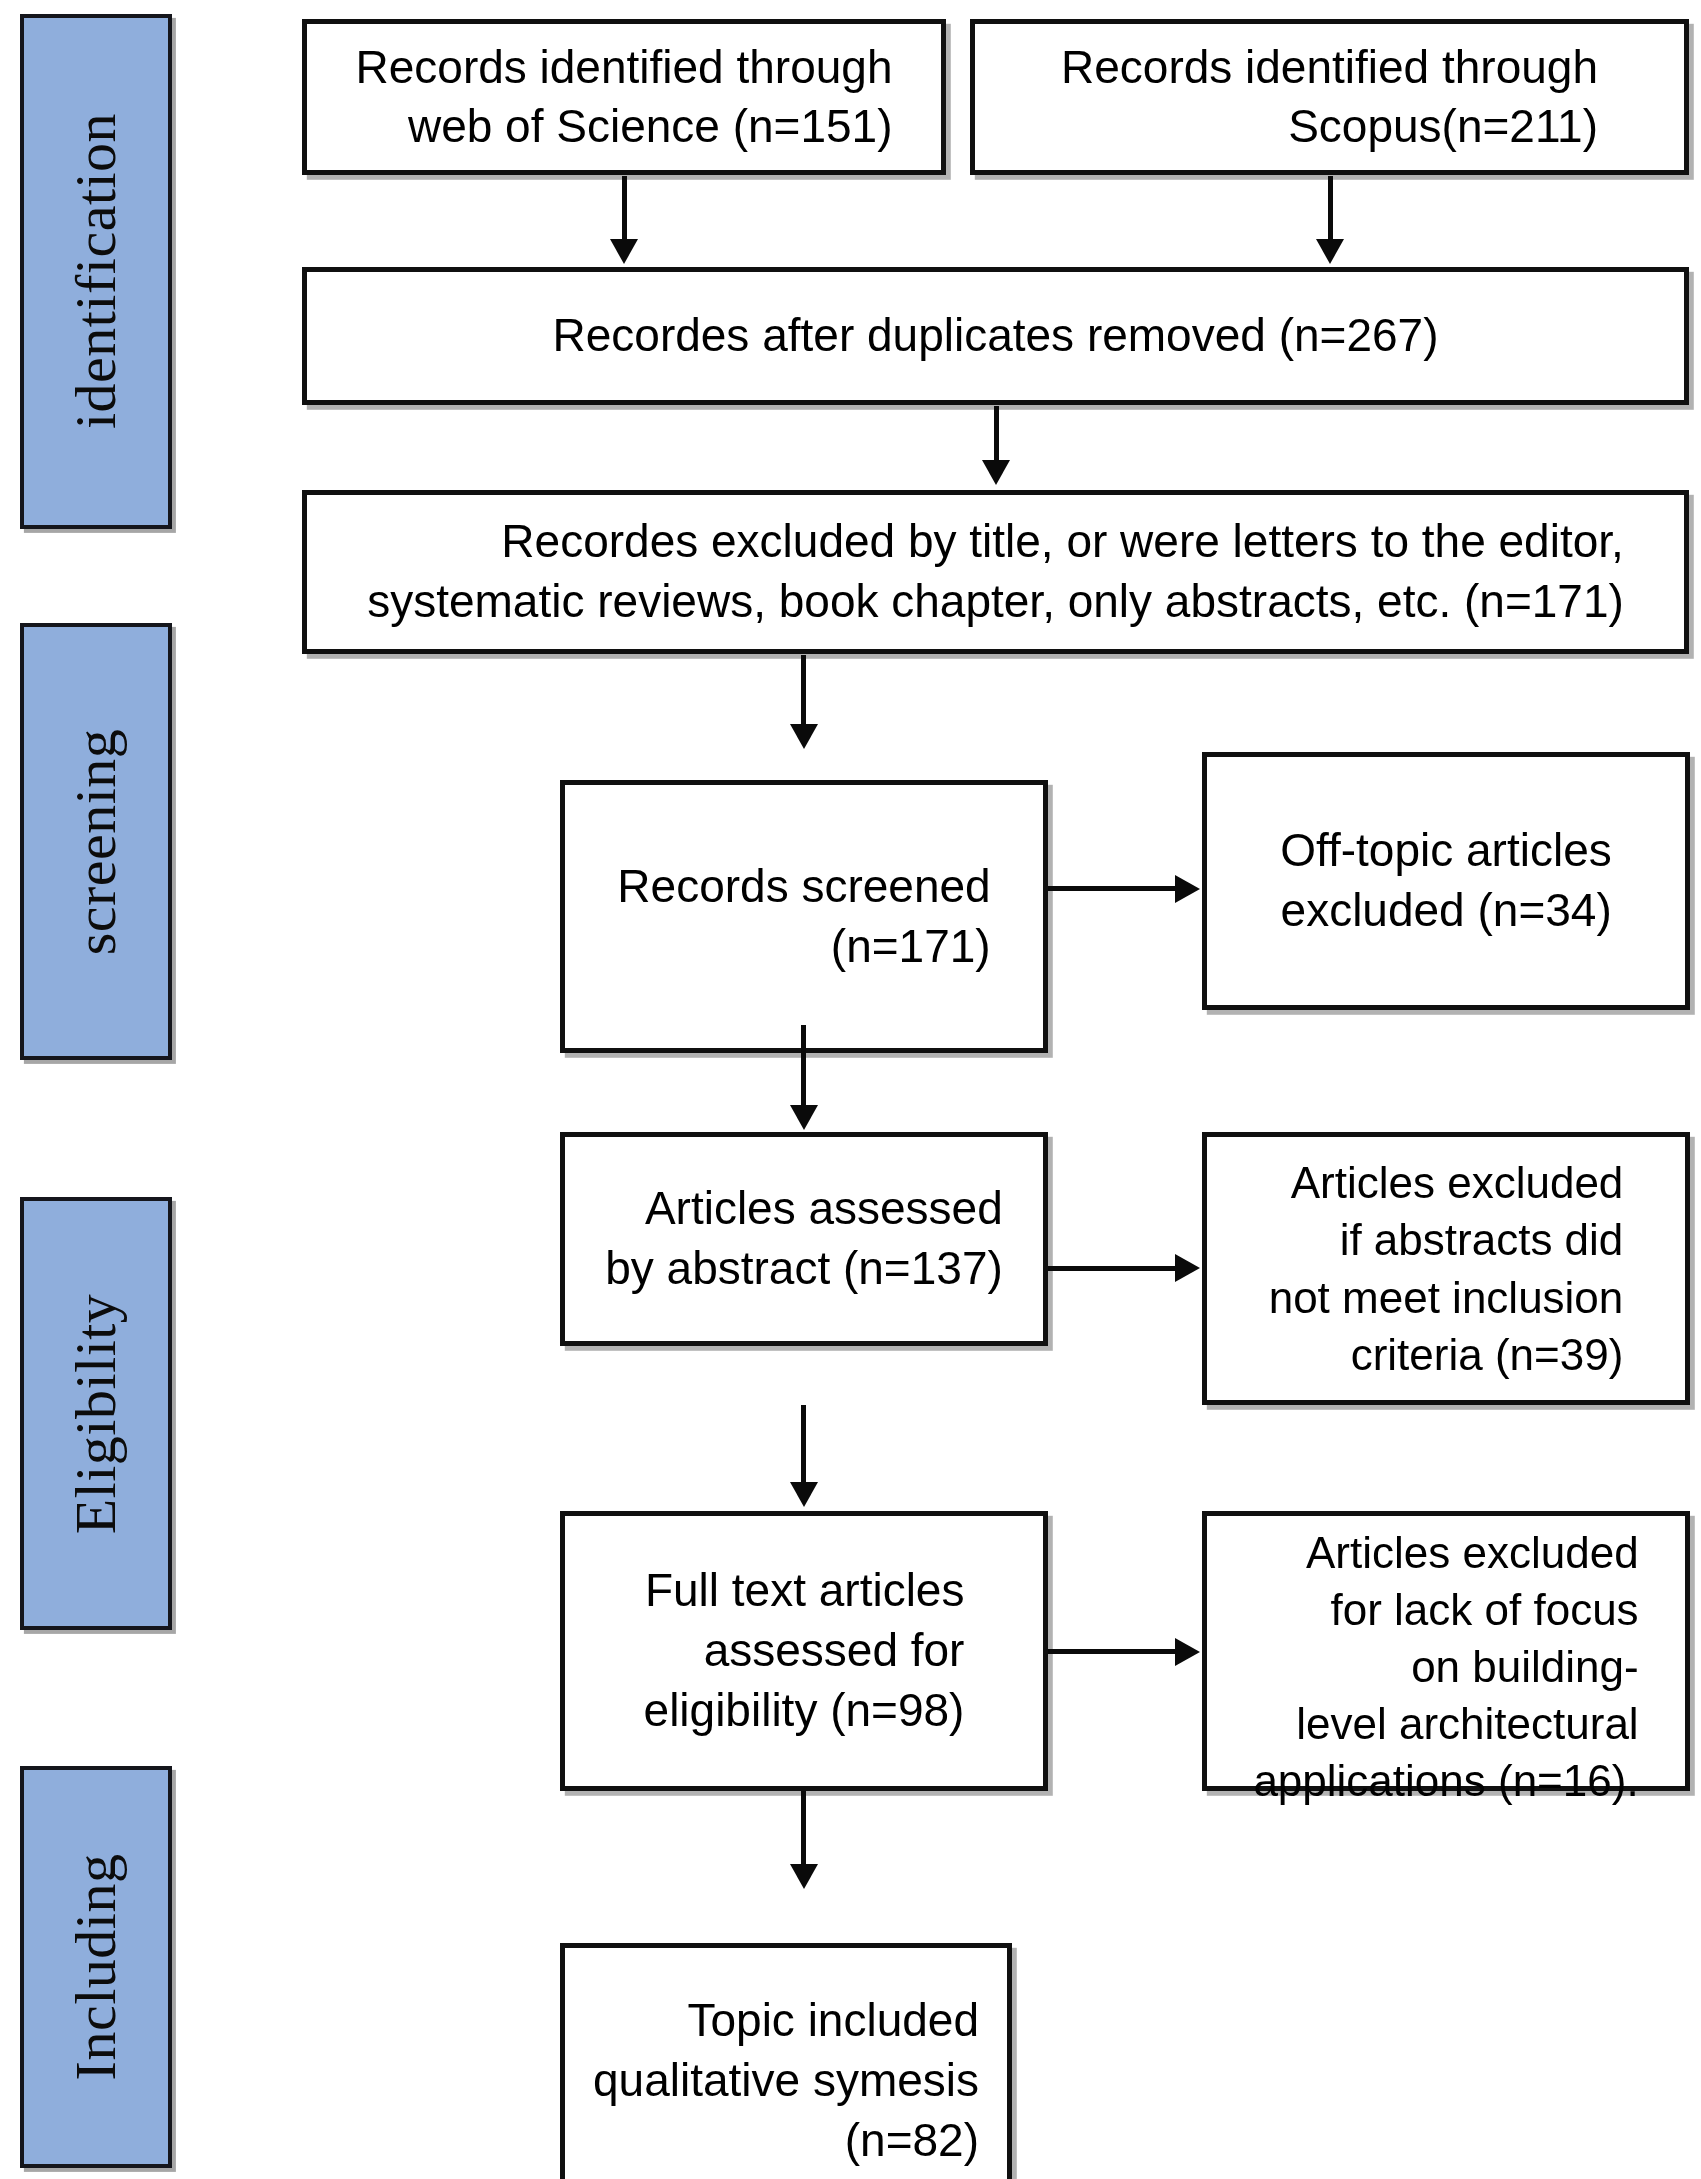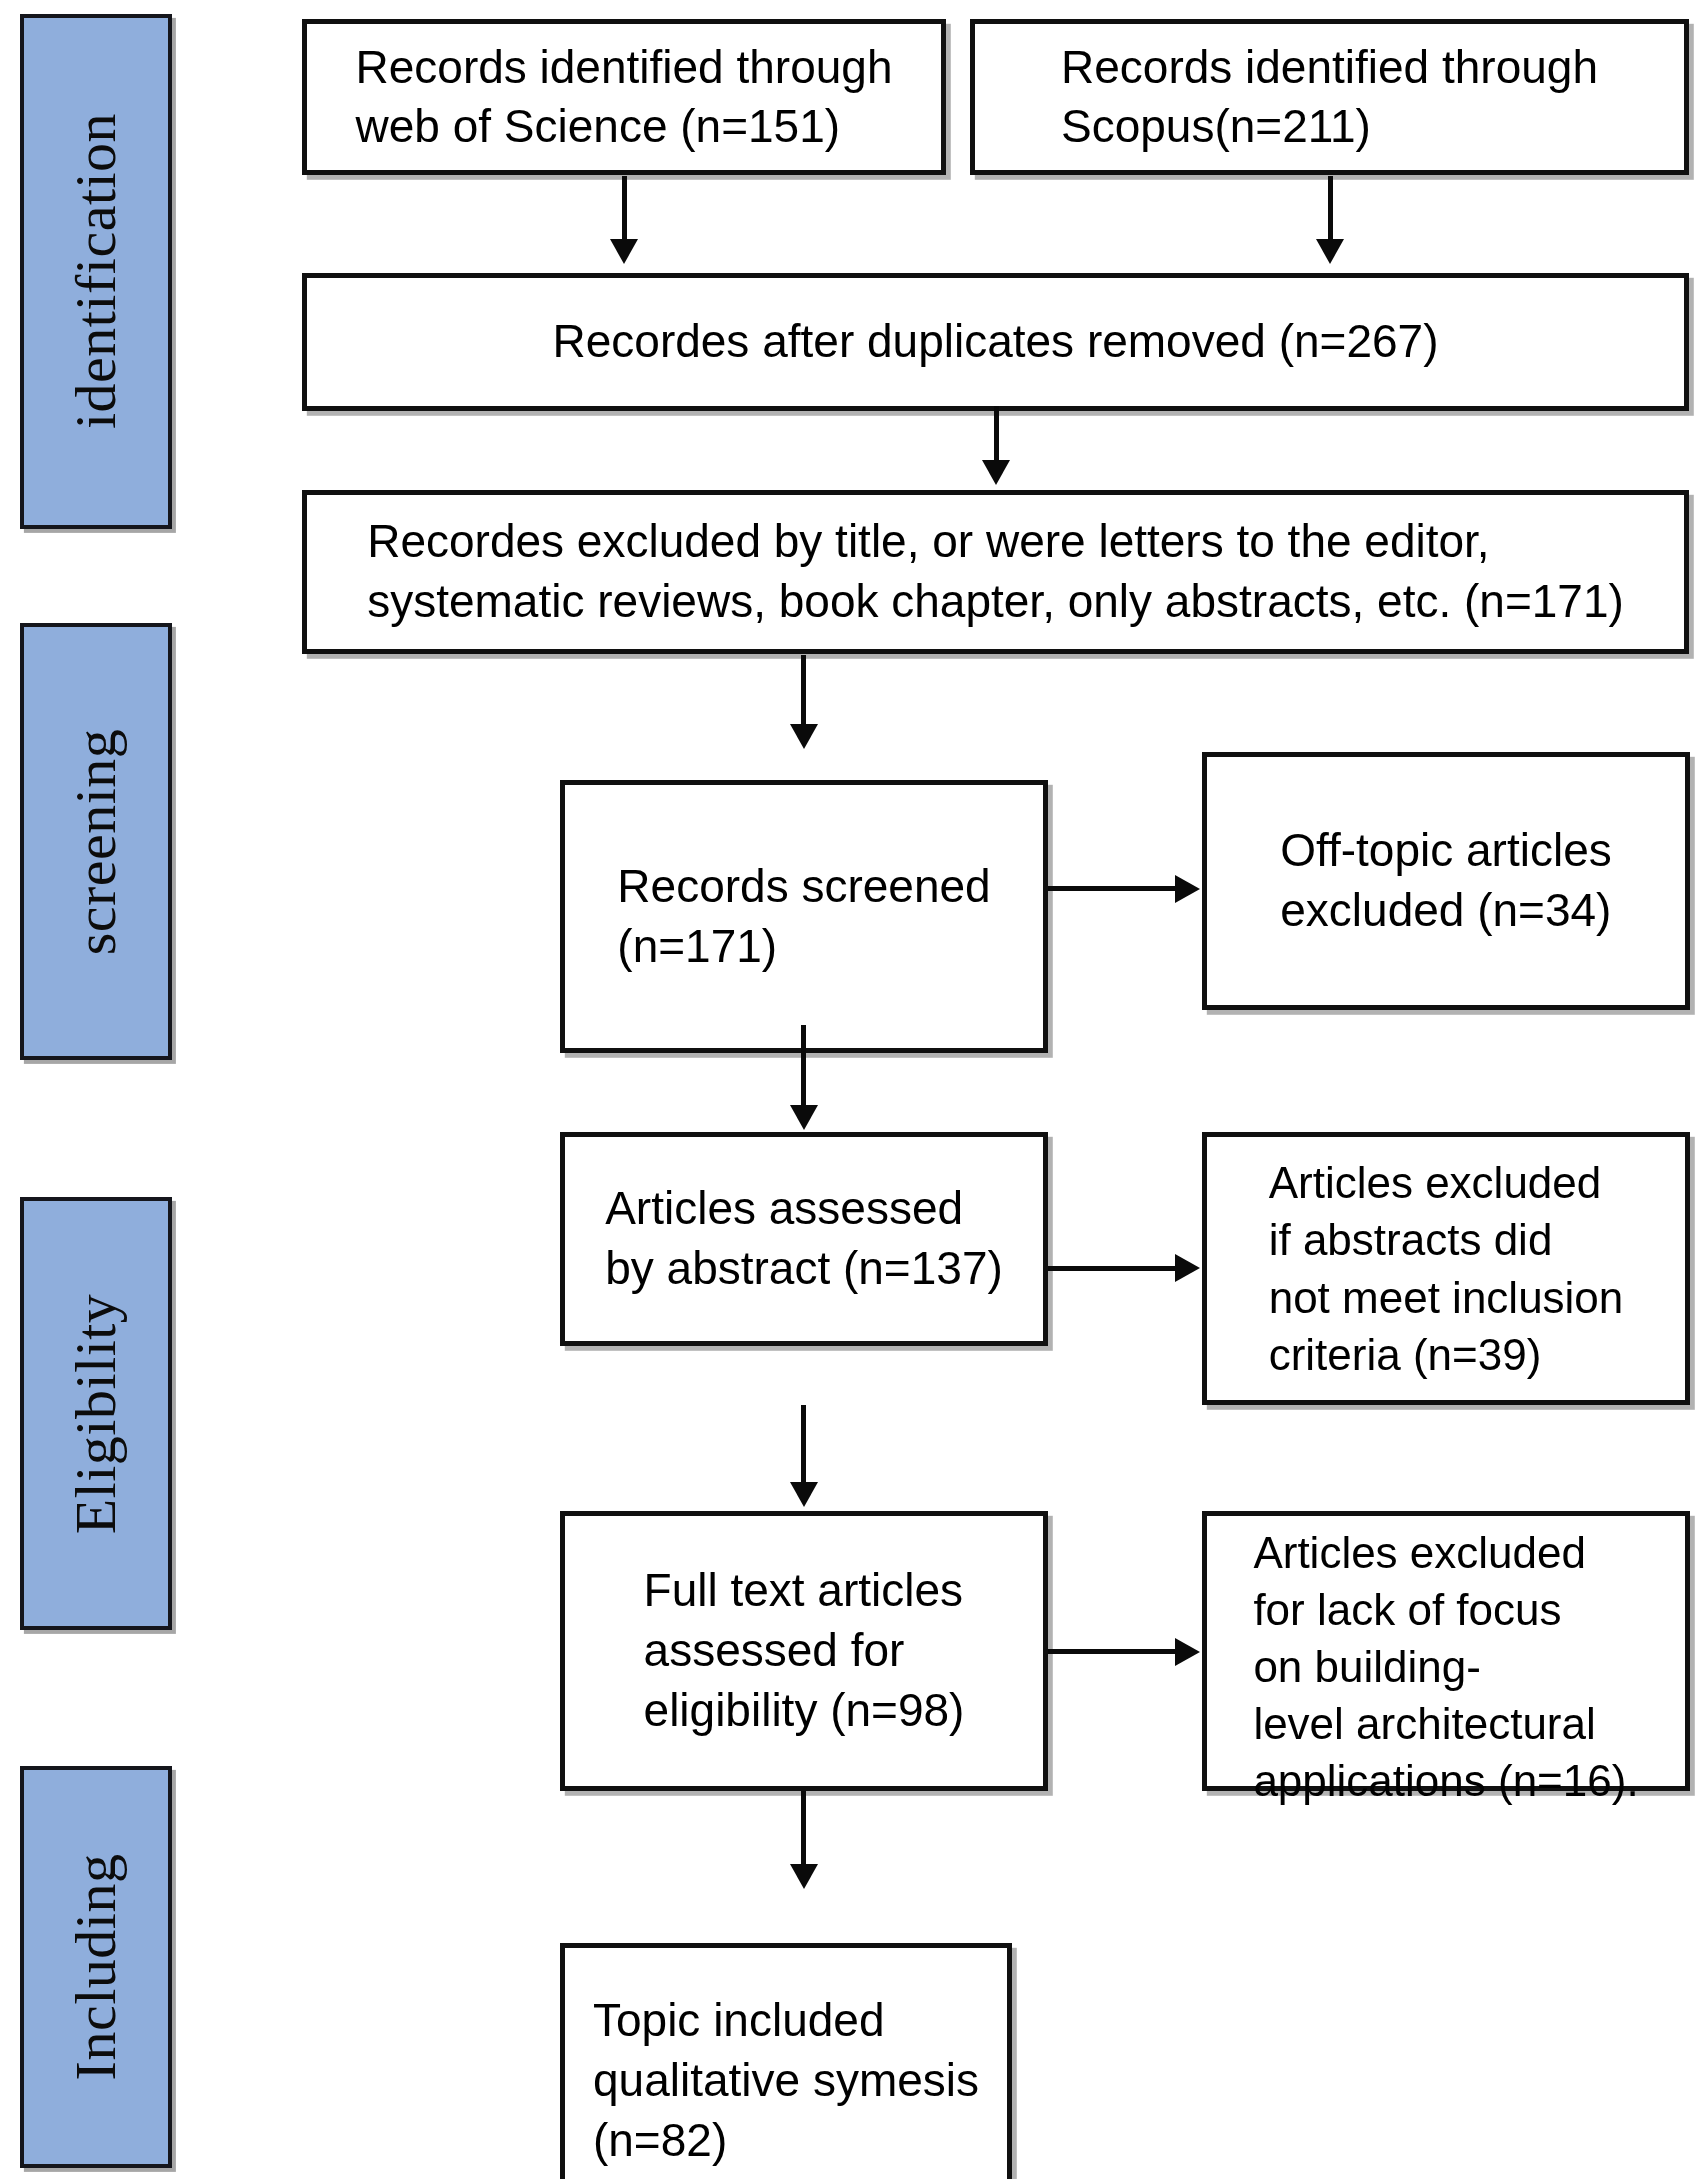--- a/index.html
+++ b/index.html
@@ -43,21 +43,21 @@
   
   .flow-box {
     position: absolute;
     background: #ffffff;
     border: 5.8px solid #101010;
     box-sizing: border-box;
     box-shadow: 4.8px 4.8px 0 rgba(0,0,0,0.30);
     display: flex;
     align-items: center;
     justify-content: center;
-    text-align: left;
+    text-align: right;
   }
   .flow-box .box-text {
     font-family: "Liberation Sans", sans-serif;
     color: #000000;
     line-height: 1.30;
     padding: 0 9.7px;
     white-space: pre-line;
   }
   .t-48 { font-size: 46px; }
   .t-46 { font-size: 44px; }
@@ -129,21 +129,21 @@
     <span class="box-text t-48">Records identified through
 Scopus(n=211)</span>
   </div>
 
   <div class="conn-v" style="left:622px; top:176px; height:66px;"></div>
   <div class="arrow-down" style="left:610px; top:239px;"></div>
 
   <div class="conn-v" style="left:1328px; top:176px; height:66px;"></div>
   <div class="arrow-down" style="left:1316px; top:239px;"></div>
 
-  <div class="flow-box" style="left:302px; top:273px; width:1387px; height:138px;">
+  <div class="flow-box" style="left:302px; top:267px; width:1387px; height:138px;">
     <span class="box-text t-48">Recordes after duplicates removed (n=267)</span>
   </div>
 
   <div class="conn-v" style="left:994px; top:406px; height:56px;"></div>
   <div class="arrow-down" style="left:982px; top:460px;"></div>
 
   <div class="flow-box" style="left:302px; top:490px; width:1387px; height:164px;">
     <span class="box-text t-48">Recordes excluded by title, or were letters to the editor,
 systematic reviews, book chapter, only abstracts, etc. (n=171)</span>
   </div>

